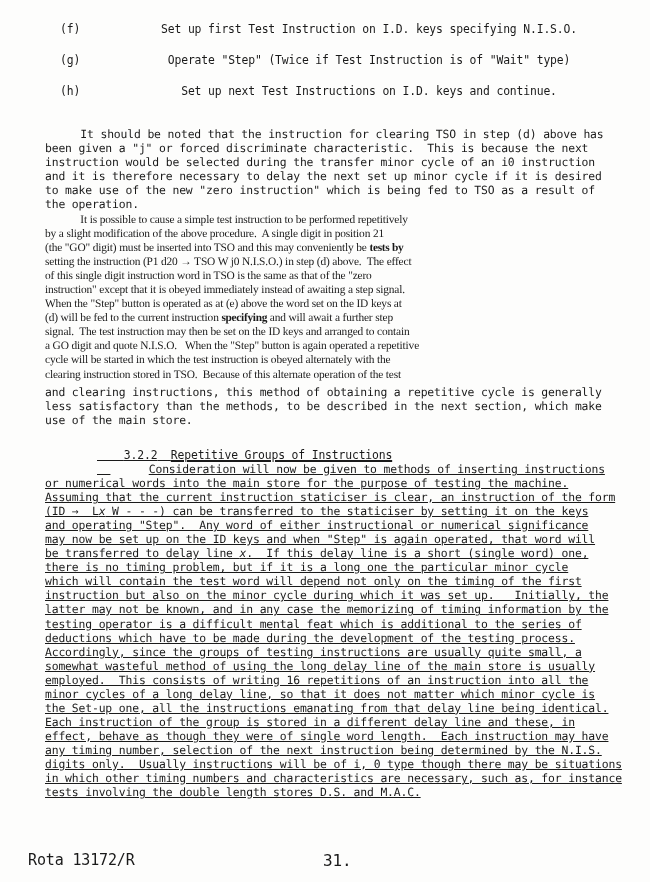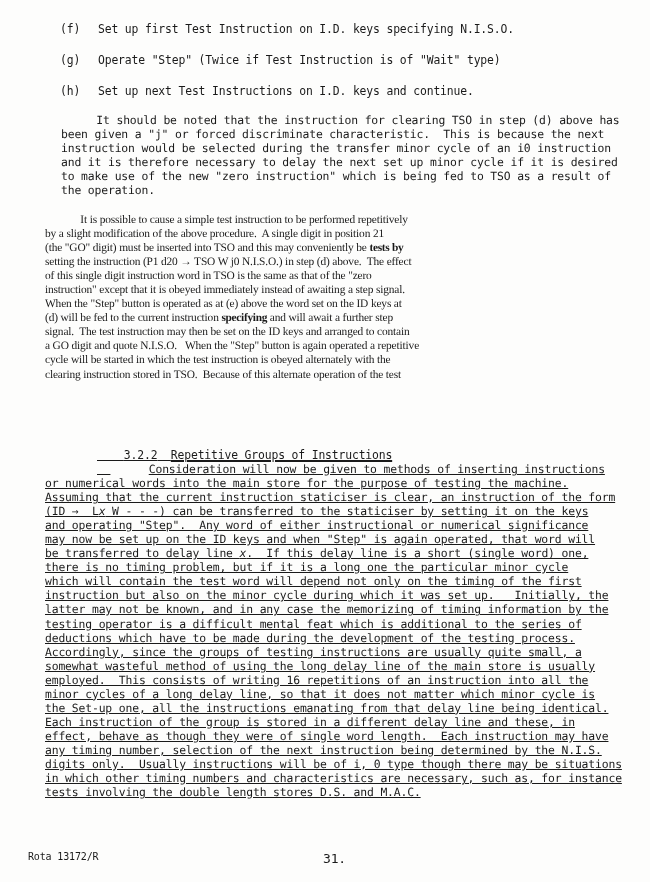--- a/index.html
+++ b/index.html
@@ -43,25 +43,26 @@
     line-height: 14.05px;
     letter-spacing: -0.15px;
   }
   .step-label {
     width: 38px;
     flex: 0 0 38px;
   }
   .step-text {
     flex: 1 1 auto;
     white-space: pre-wrap;
+    text-align: center;
   }
 
   
   .para { position: absolute; }
-  #para-tso        { top: 113px; margin-left: 16px; }
+  #para-tso        { top: 127px; }
   #para-repetitive { top: 213px; font-family: Liberation Serif, serif; }
   #para-lessthan   { top: 385px; }
   #para-consider   { top: 462px; text-decoration: underline; }
 
   .para .indent { display: inline-block; width: 3.1em; }
   .para .indent-wide { display: inline-block; width: 9.1em; }
 
   b { font-weight: 700; letter-spacing: -0.3px; }
   .ital { font-style: italic; }
 
@@ -77,28 +78,28 @@
     text-decoration: underline;
   }
   .heading .num { text-decoration: none; }
   .heading .title { text-decoration: underline; text-underline-offset: 2px; }
 
   
   .footer-ref {
     position: absolute;
     left: 28px;
     top: 851px;
-    font-size: 10px;
+    font-size: 15px;
     letter-spacing: -0.15px;
   }
   .footer-page {
     position: absolute;
     left: 323px;
     top: 851px;
-    font-size: 13px;
+    font-size: 16px;
     letter-spacing: -0.15px;
   }
 </style>
 </head>
 <body>
 
 <div class="page">
 
   <div class="steps">
     <div class="step-row">
@@ -128,20 +129,23 @@
 setting the instruction (P1 d20 → TSO W j0 N.I.S.O.) in step (d) above.  The effect
 of this single digit instruction word in TSO is the same as that of the "zero
 instruction" except that it is obeyed immediately instead of awaiting a step signal.
 When the "Step" button is operated as at (e) above the word set on the ID keys at
 (d) will be fed to the current instruction <b>specifying</b> and will await a further step
 signal.  The test instruction may then be set on the ID keys and arranged to contain
 a GO digit and quote N.I.S.O.   When the "Step" button is again operated a repetitive
 cycle will be started in which the test instruction is obeyed alternately with the
 clearing instruction stored in TSO.  Because of this alternate operation of the test</div>
 
+  <div class="body-text para" id="para-lessthan">and clearing instructions, this method of obtaining a repetitive cycle is generally
+less satisfactory than the methods, to be described in the next section, which make
+use of the main store.</div>
 
   <div class="heading">
     <span class="num">3.2.2</span><span>  </span><span class="title">Repetitive Groups of Instructions</span>
   </div>
 
   <div class="body-text para" id="para-consider"><span class="indent-wide"></span>Consideration will now be given to methods of inserting instructions
 or numerical words into the main store for the purpose of testing the machine.
 Assuming that the current instruction staticiser is clear, an instruction of the form
 (ID →  L<span class="ital">x</span> W - - -) can be transferred to the staticiser by setting it on the keys
 and operating "Step".  Any word of either instructional or numerical significance

